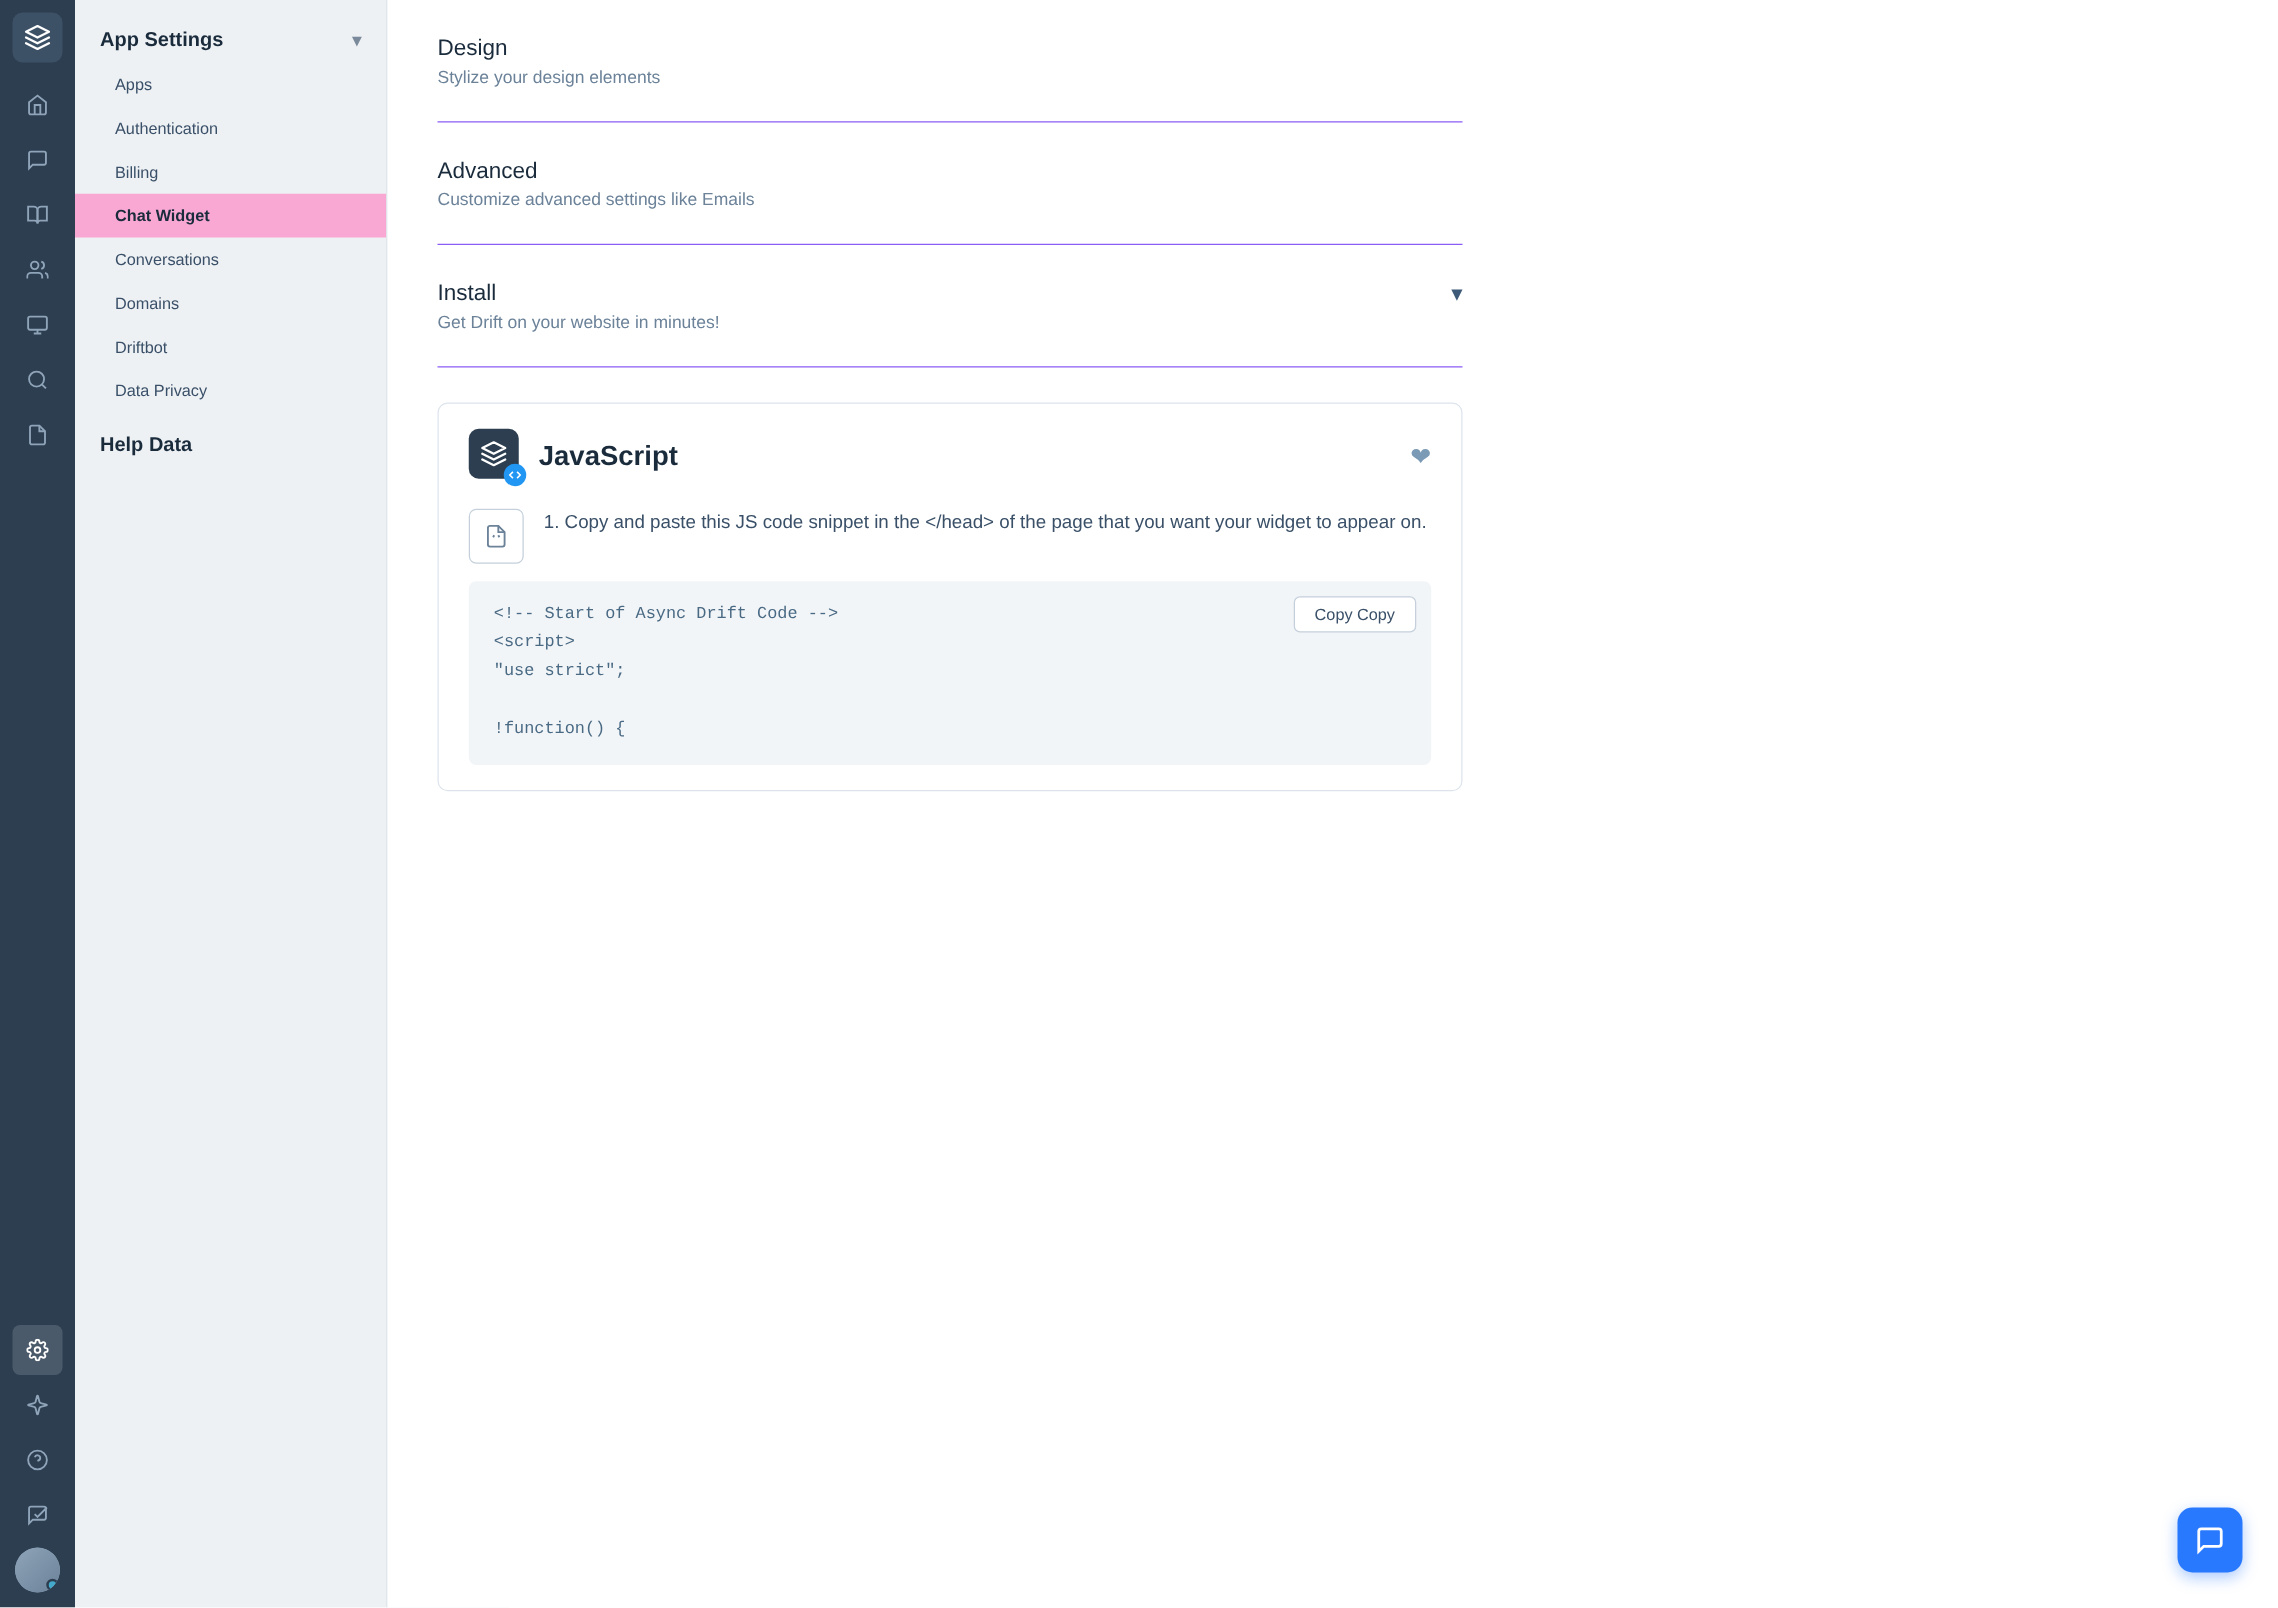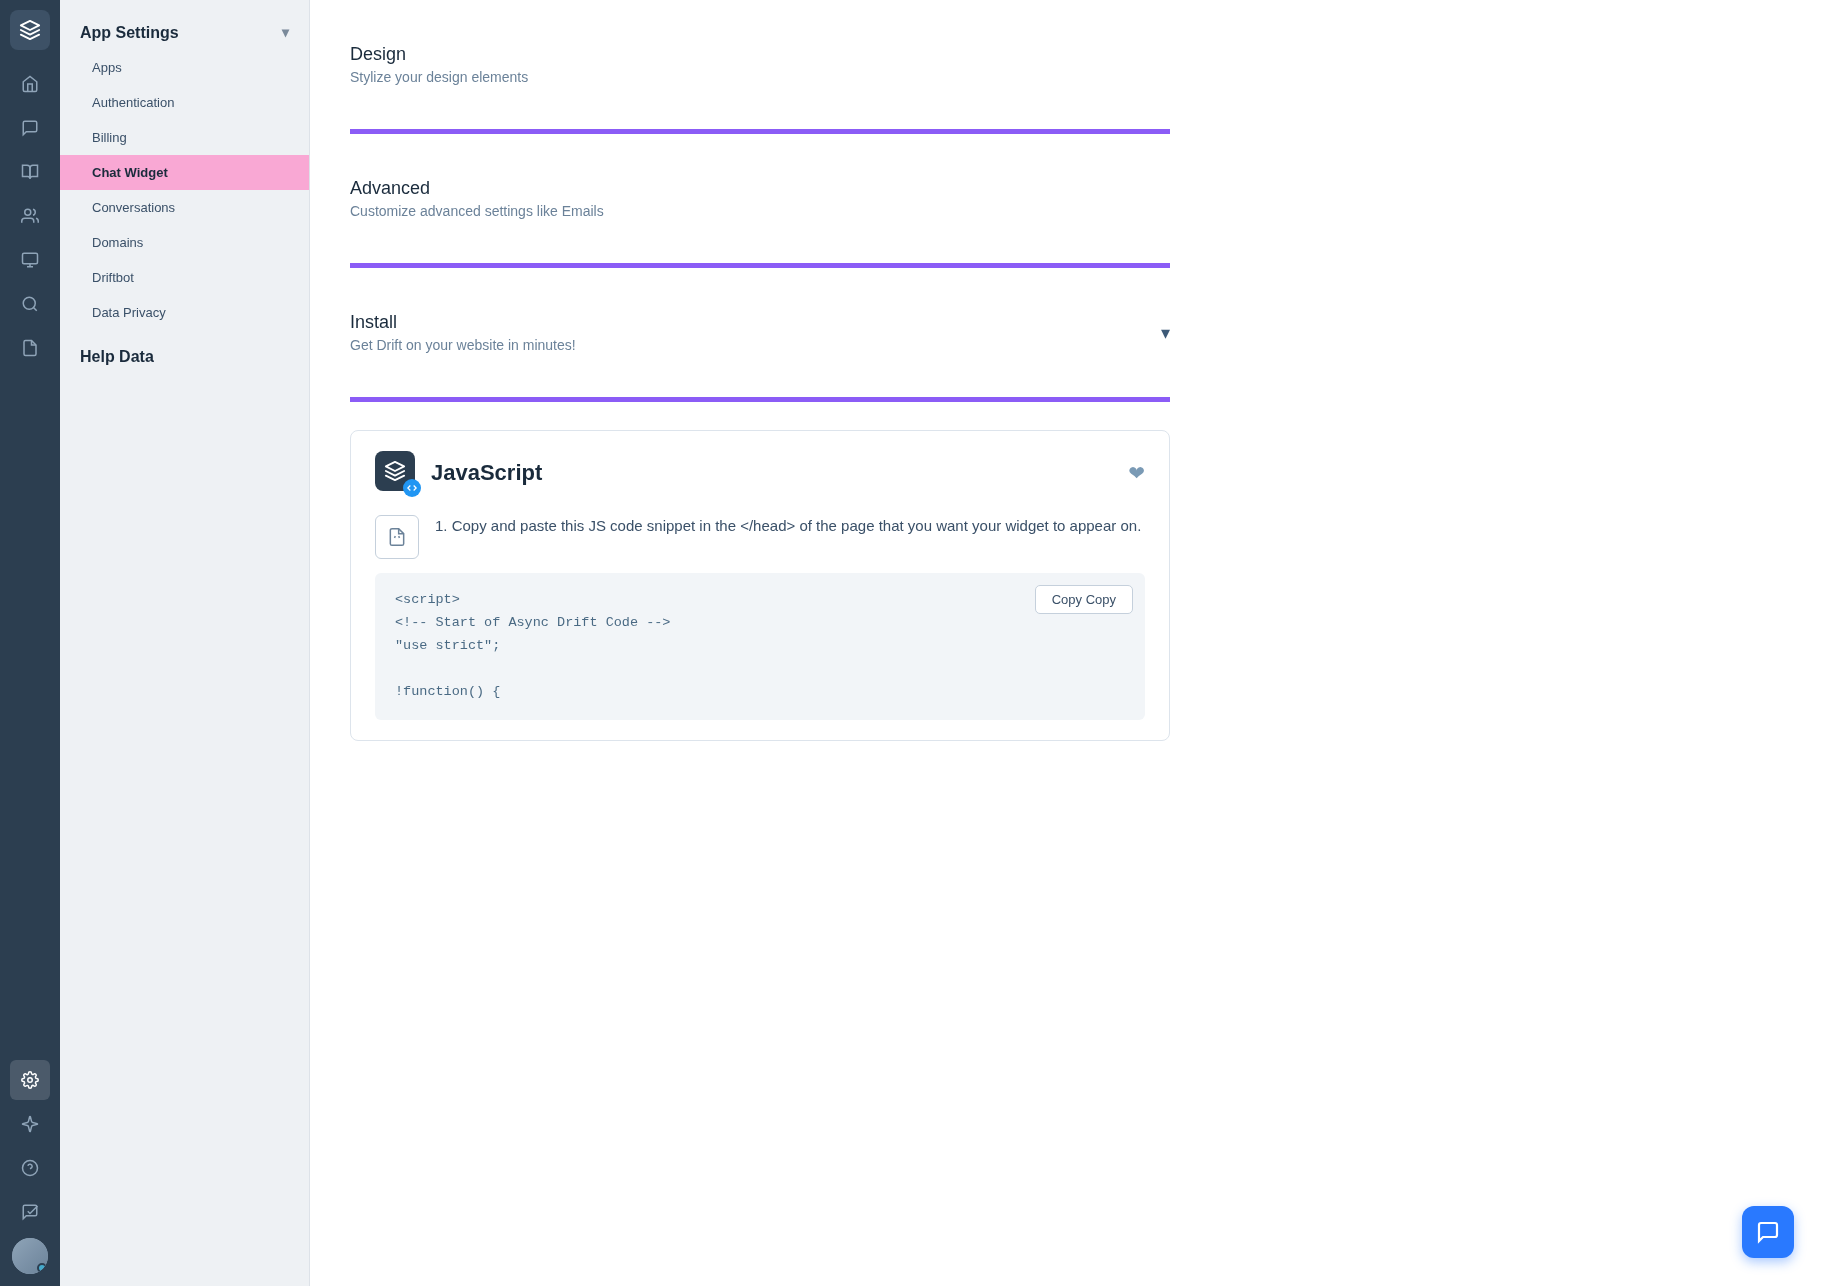--- a/index.html
+++ b/index.html
@@ -102,24 +102,23 @@
       background: #fff;
       padding: 0;
     }
 
     .content-area {
       max-width: 900px;
       padding: 0 40px 40px 40px;
     }
 
     .section-row {
-      border-bottom: 5px solid #8b5cf6;
-      padding: 44px 0;
-      display: flex;
-      align-items: center;
+      border-bottom: 1px solid #8b5cf6;
+      padding: 28px 0;
+      display: flex;
       justify-content: space-between;
     }
     .section-row:last-child { border-bottom: none; }
     .section-row .section-info h2 {
       font-size: 18px;
       font-weight: 500;
       color: #1a2b3c;
       margin-bottom: 4px;
     }
     .section-row .section-info p {
@@ -419,22 +418,22 @@
               <line x1="15" y1="13" x2="14" y2="11"></line>
           </svg>
         </div>
         <div class="step-text">
           <span>1. Copy and paste this JS code snippet in the &lt;/head&gt; of the page that you want your widget to appear on.</span>
         </div>
       </div>
 
       <div class="code-block">
         <button class="copy-btn">Copy Copy</button>
+        <div>&lt;!-- Start of Async Drift Code --&gt;</div>
         <div>&lt;script&gt;</div>
-        <div>&lt;!-- Start of Async Drift Code --&gt;</div>
         <div>"use strict";</div>
         <div>&nbsp;</div>
         <div>!function() {</div>
       </div>
     </div>
 
   </div>
 </div>
 
 <div class="chat-fab">

